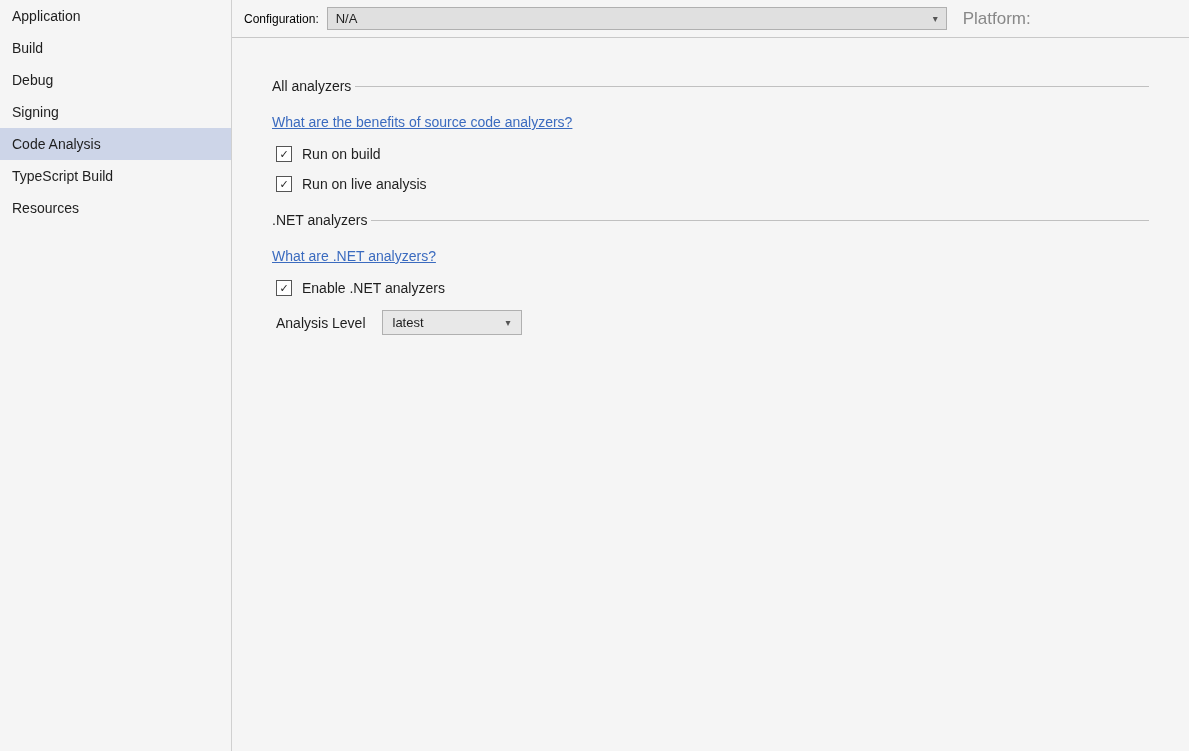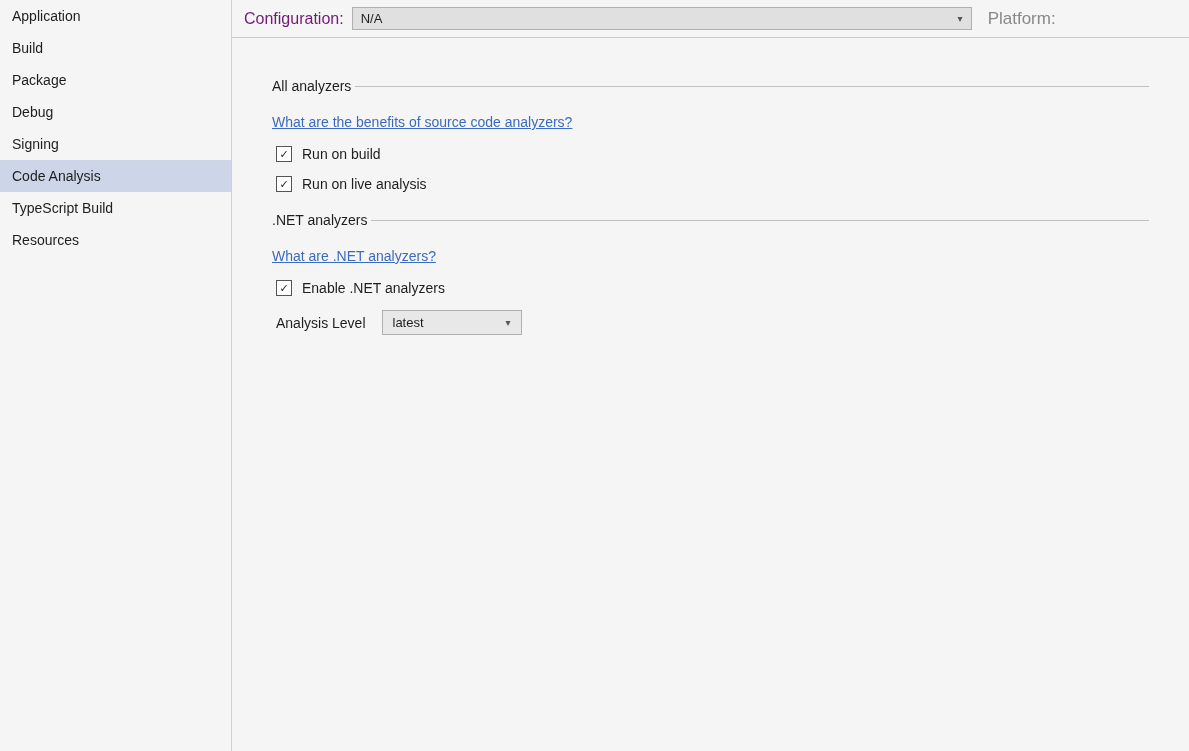--- a/index.html
+++ b/index.html
@@ -56,22 +56,22 @@
       display: flex;
       align-items: center;
       padding: 6px 12px;
       border-bottom: 1px solid #c8c8c8;
       background: #f5f5f5;
       gap: 8px;
       min-height: 38px;
     }
 
     .top-bar-label {
-      color: #701a75;
-      font-size: 16px;
+      color: #000000;
+      font-size: 12px;
     }
 
     .config-dropdown {
       display: flex;
       align-items: center;
       background: #e0e0e0;
       border: 1px solid #b0b0b0;
       padding: 3px 8px;
       width: 620px;
       justify-content: space-between;
@@ -196,21 +196,20 @@
     .section-gap {
       margin-top: 20px;
     }
   </style>
 </head>
 <body>
 
 <div class="sidebar">
 <div class="sidebar-item">Application</div>
     <div class="sidebar-item">Build</div>
-    <div class="sidebar-item">Package</div>
     <div class="sidebar-item">Debug</div>
     <div class="sidebar-item">Signing</div>
     <div class="sidebar-item active">Code Analysis</div>
     <div class="sidebar-item">TypeScript Build</div>
     <div class="sidebar-item">Resources</div>
   </div>
 
 <div class="main">
 
   <div class="top-bar">

